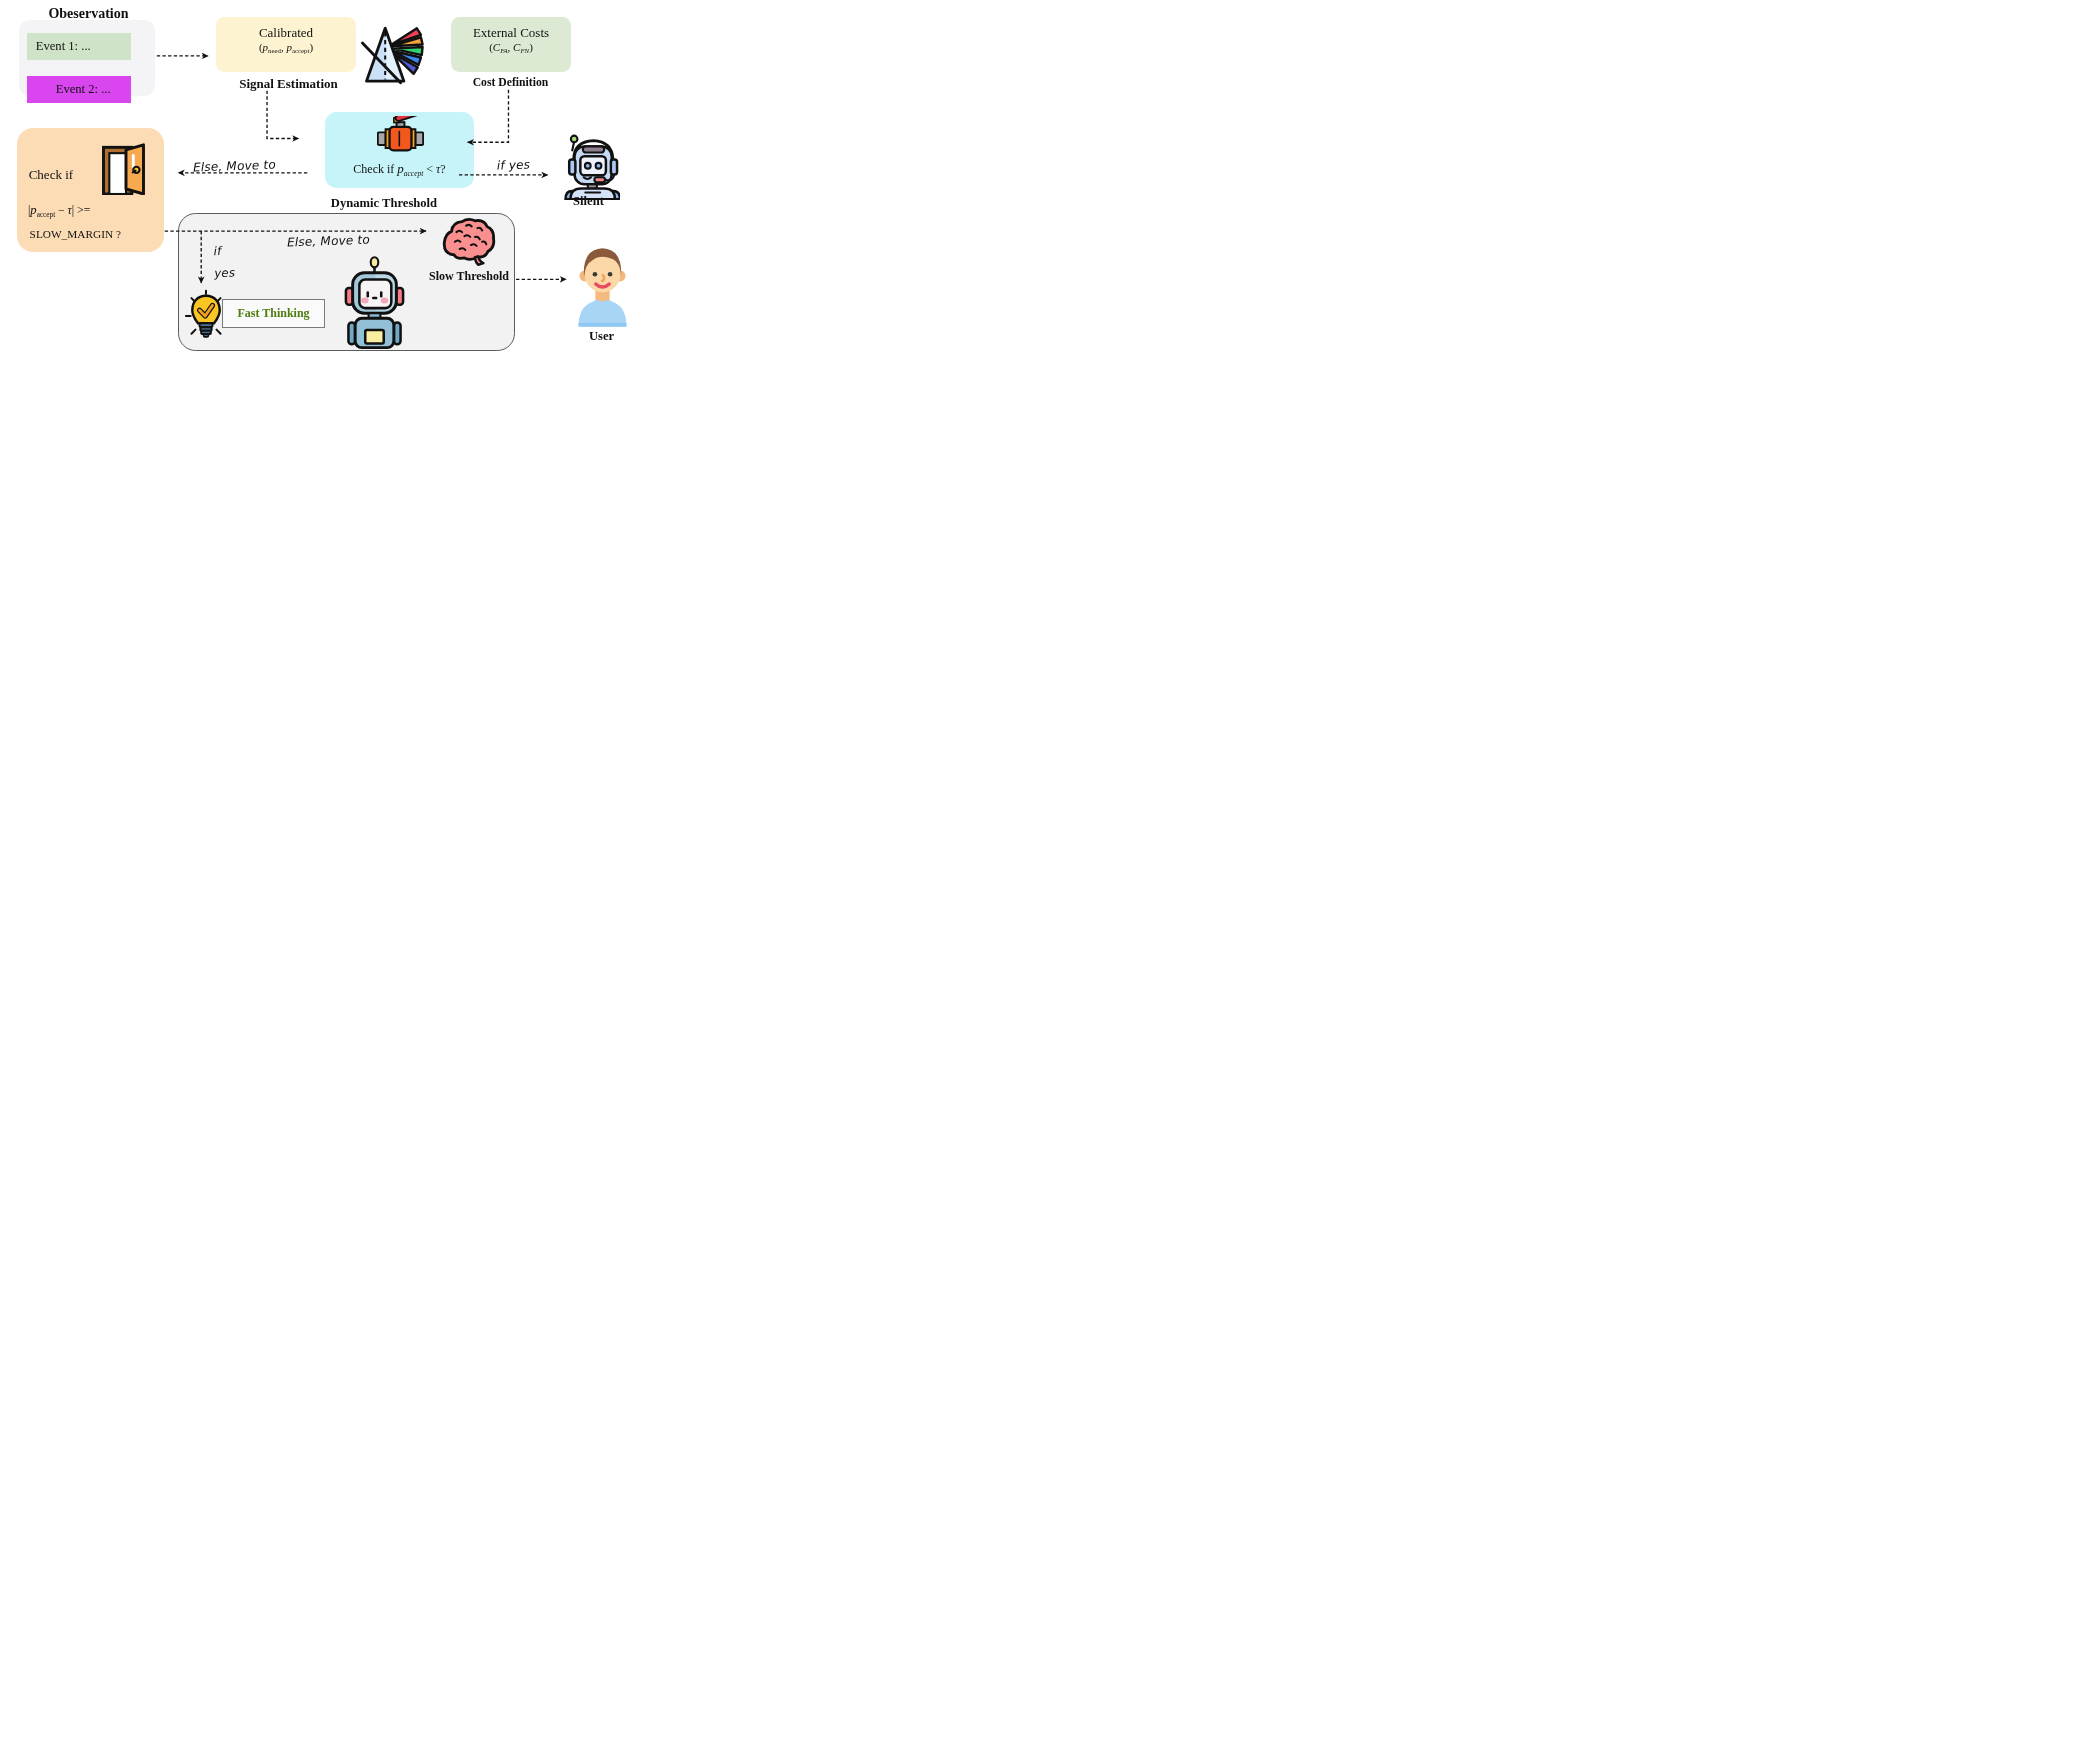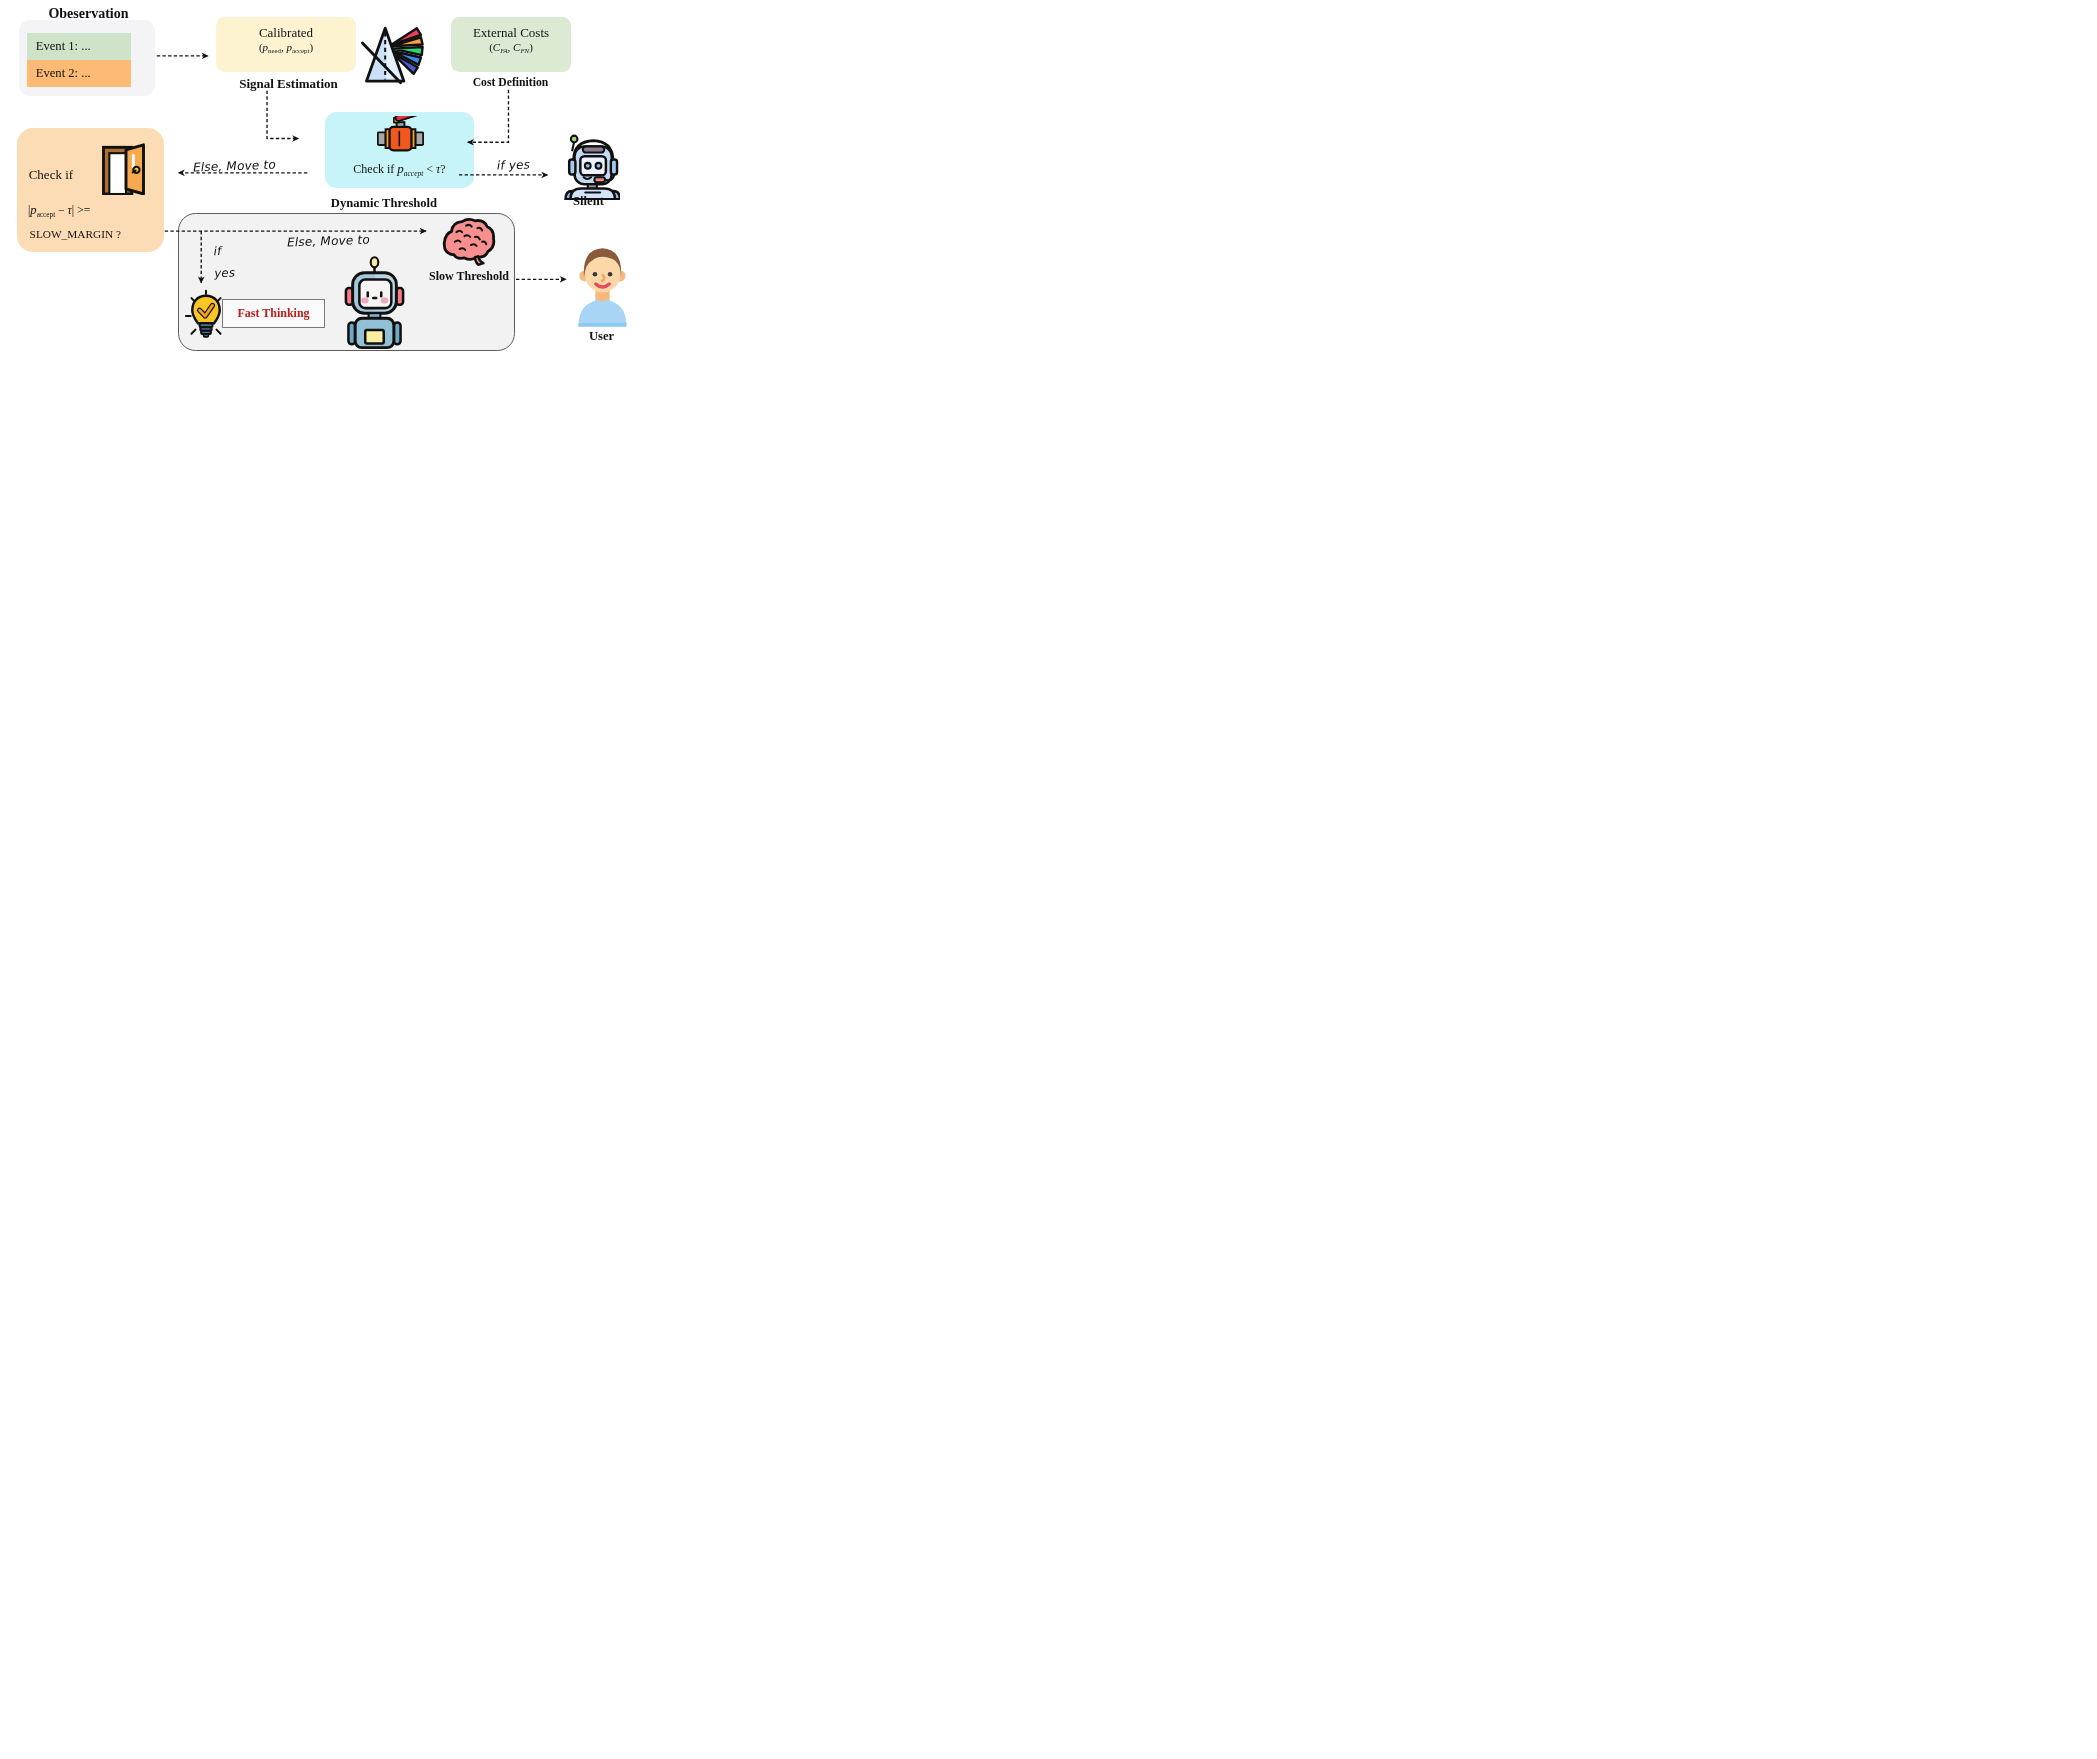--- a/index.html
+++ b/index.html
@@ -30,34 +30,34 @@
   .cyan-box{left:309px;top:112px;width:149px;height:76px;background:#c7f4f8;border-radius:11.7px;margin-left:16px;}
   .cyan-text{position:absolute;left:0;right:0;bottom:10px;text-align:center;font-size:12px;white-space:nowrap;}
   
   .orange-box{left:17px;top:128px;width:147px;height:124px;background:#fcdcb5;border-radius:16px;}
   .margin-line1{position:absolute;left:11.7px;top:39px;font-size:13px;}
   .margin-line2{position:absolute;left:11px;top:75px;font-size:11.7px;white-space:nowrap;}
   .margin-line3{position:absolute;left:12.6px;top:100px;font-size:11.3px;white-space:nowrap;}
   
   .think-panel{left:178px;top:213px;width:337px;height:138px;background:#f2f2f2;border:1.3px solid #5c5c5c;border-radius:17.6px;}
   .fast-box{left:222px;top:299px;width:103px;height:28.5px;background:#fafafa;border:1.3px solid #7a7a7a;}
-  .fast-box span{display:block;text-align:center;line-height:26px;font-size:12px;font-weight:bold;color:#b91c1c;white-space:nowrap;}
+  .fast-box span{display:block;text-align:center;line-height:26px;font-size:12px;font-weight:bold;color:#4d7c0f;white-space:nowrap;}
   .overlay{position:absolute;left:0;top:0;width:651px;height:352px;pointer-events:none;}
 </style>
 </head>
 <body>
 
 <div class="canvas">
 
   <div class="caption obs-title">Obeservation</div>
   <div class="box obs-panel">
     <div class="event-row" style="top:12.6px;background:#cfe3c9;">
       <span>Event 1: ...</span>
     </div>
-    <div class="event-row" style="top:40px;background:#fdba74;">
+    <div class="event-row" style="top:56px;background:#d946ef;text-align:center;">
       <span>Event 2: ...</span>
     </div>
   </div>
 
   <div class="box calib-box">
     <span class="box-line1">Calibrated</span>
     <span class="box-line2">
       <span>(</span><span class="mvar">p</span><span class="sub">need</span><span>, </span><span class="mvar">p</span><span class="sub">accept</span><span>)</span>
     </span>
   </div>

